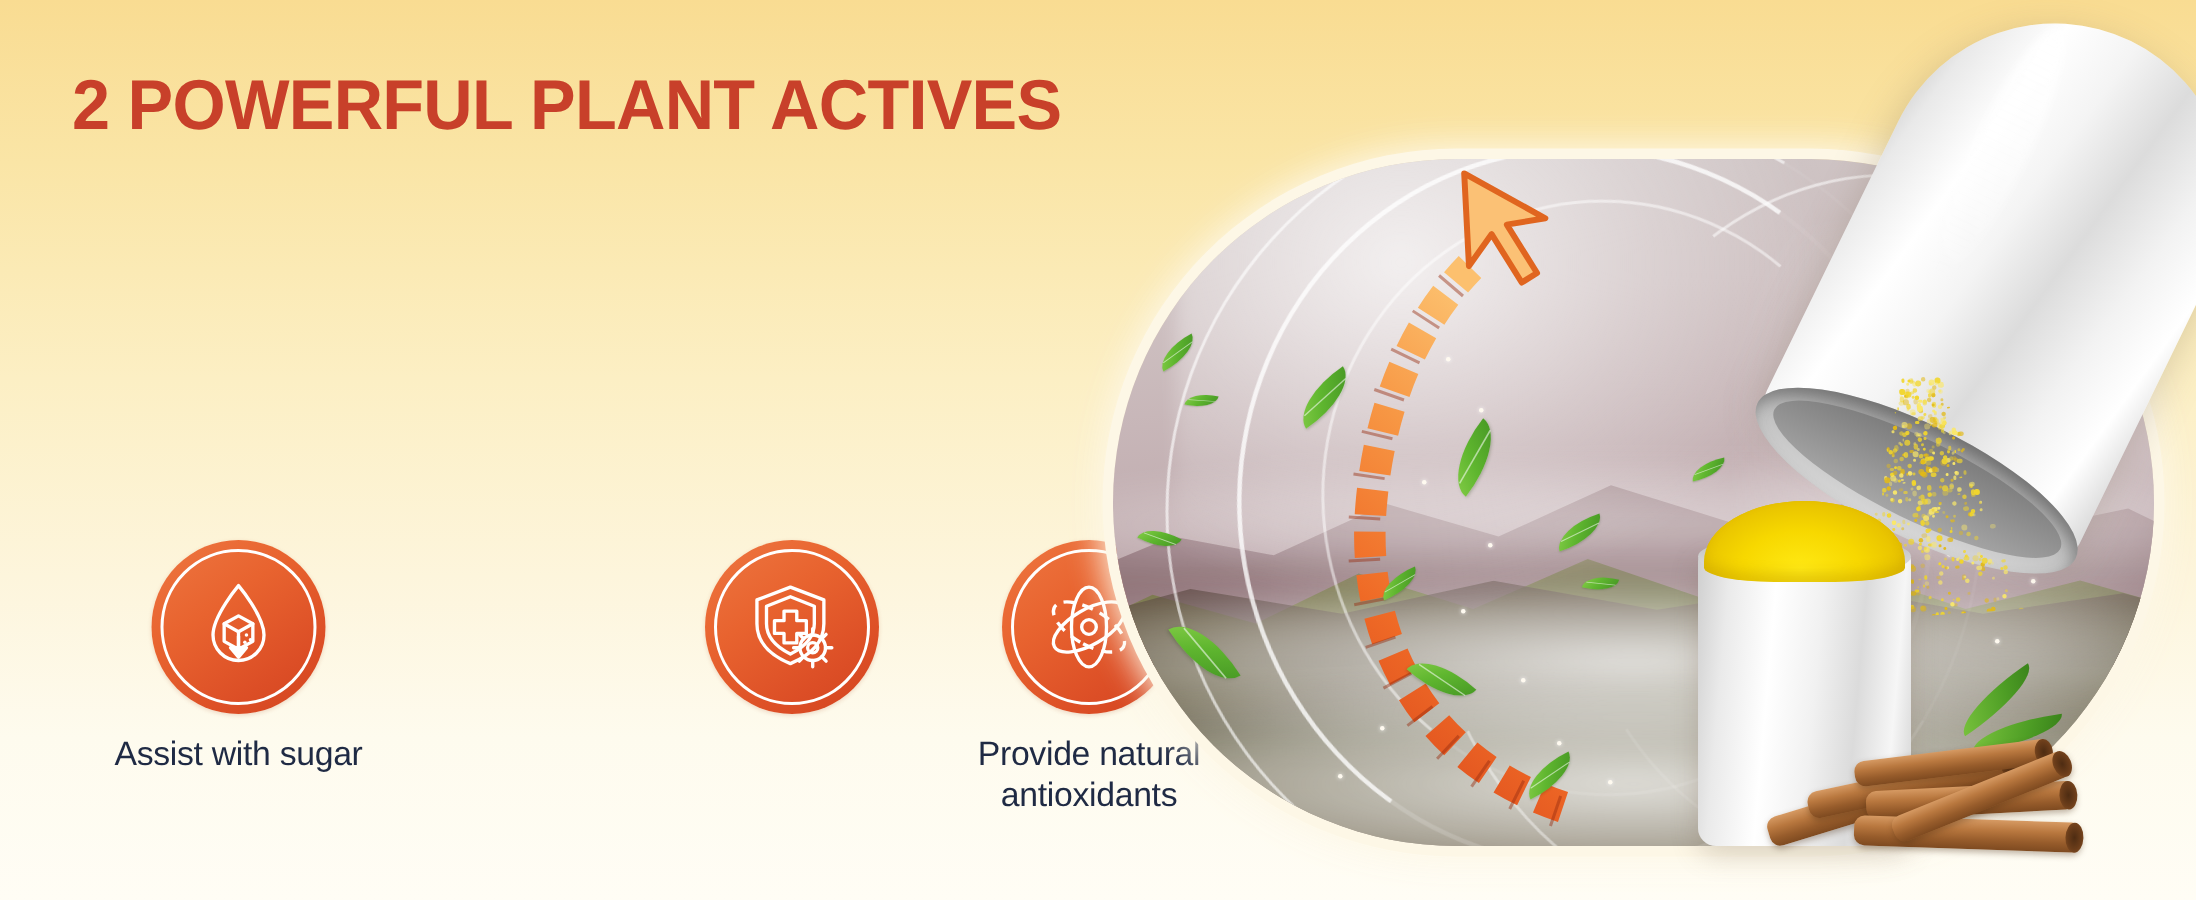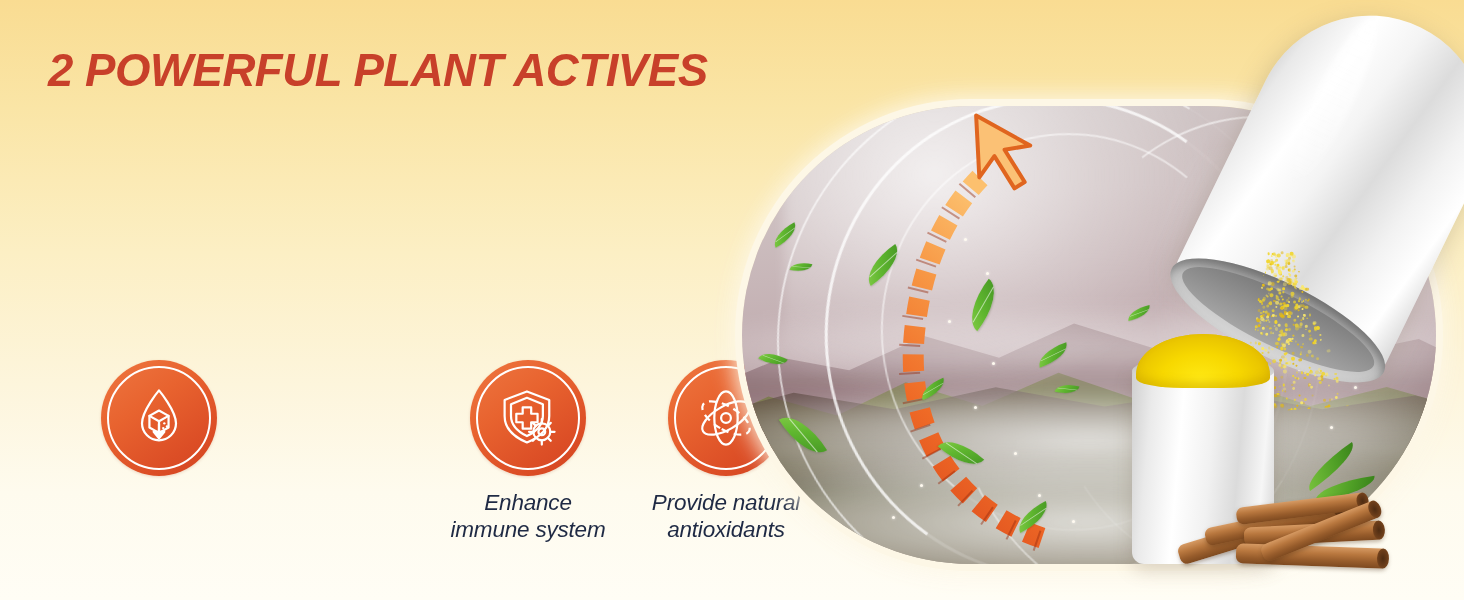--- a/index.html
+++ b/index.html
@@ -27,21 +27,20 @@
     overflow: hidden;
   }
 
   
   #left-col {
     position: absolute;
     left: 46px;
     top: 0;
     width: 700px;
     height: 600px;
-    font-style: italic;
   }
 
   #headline {
     position: absolute;
     left: 2px;
     top: 42px;
     font-size: 47px;
     font-weight: bold;
     letter-spacing: -0.5px;
     color: #c8402a;
@@ -406,39 +405,39 @@
               <path d="M23 30 v11 l9 5 v-11"></path>
               <path d="M41 30 v11 l-9 5"></path>
               <circle cx="37" cy="37" r="1.1" fill="#fff" stroke="none"></circle>
               <circle cx="39.5" cy="40" r="1.1" fill="#fff" stroke="none"></circle>
               <circle cx="36" cy="41.5" r="1.1" fill="#fff" stroke="none"></circle>
               <path d="M32 38 v12"></path>
               <path d="M27 45 l5 6 5 -6 Z" fill="#ffffff"></path>
             </g>
           </svg>
         </div>
+        <div class="benefit-label">Assist with sugar</div>
       </div>
 
 
       <div class="benefit" style="left:397px;">
         <div class="badge">
           <svg viewBox="0 0 64 64">
             <g fill="none" stroke="#ffffff" stroke-width="2.1" stroke-linejoin="round" stroke-linecap="round">
               <path d="M31 7 L10 15 v15 c0 12 9 20 21 25 12 -5 21 -13 21 -25 V15 Z"></path>
               <path d="M31 13 L16 19 v11 c0 9 7 15 15 19 8 -4 15 -10 15 -19 V19 Z"></path>
               <path d="M27 22 h8 v6 h6 v8 h-6 v6 h-8 v-6 h-6 v-8 h6 Z"></path>
               <circle cx="45" cy="45" r="8"></circle>
               <circle cx="45" cy="45" r="3.2"></circle>
               <path d="M45 37 v-4 M45 53 v4 M37 45 h-4 M53 45 h4
                        M39.4 39.4 l-2.8 -2.8 M50.6 50.6 l2.8 2.8
                        M39.4 50.6 l-2.8 2.8 M50.6 39.4 l2.8 -2.8"></path>
             </g>
           </svg>
         </div>
-        <div class="benefit-label">Enhance immune system</div>
       </div>
 
       <div class="benefit" style="left:595px;">
         <div class="badge">
           <svg viewBox="0 0 64 64">
             <g fill="none" stroke="#ffffff" stroke-width="2.1">
               <ellipse cx="32" cy="32" rx="11" ry="25"></ellipse>
               <ellipse cx="32" cy="32" rx="11" ry="25" transform="rotate(60 32 32)"></ellipse>
               <ellipse cx="32" cy="32" rx="11" ry="25" transform="rotate(120 32 32)" stroke-dasharray="7 5"></ellipse>
               <circle cx="32" cy="32" r="4.6"></circle>

